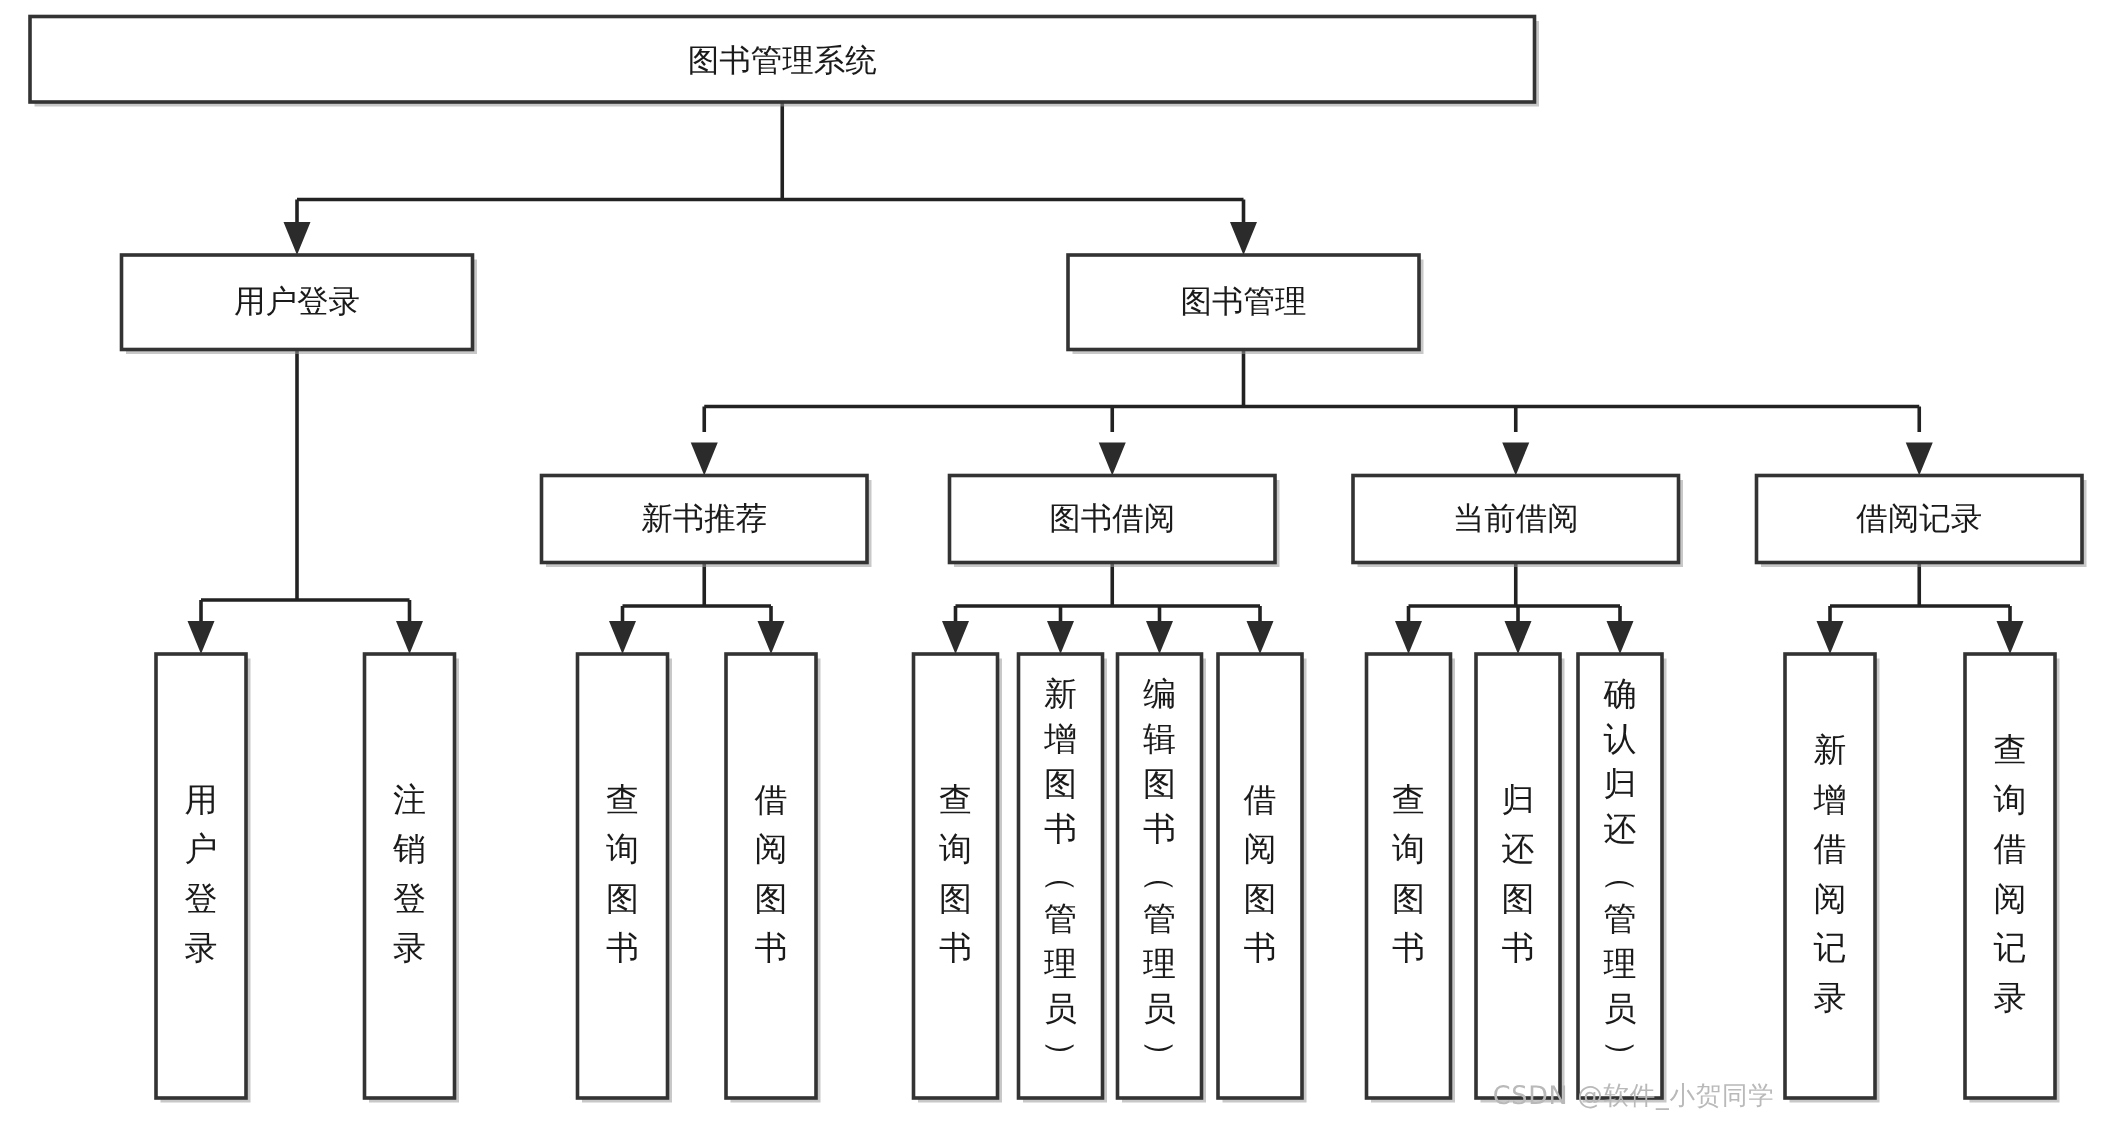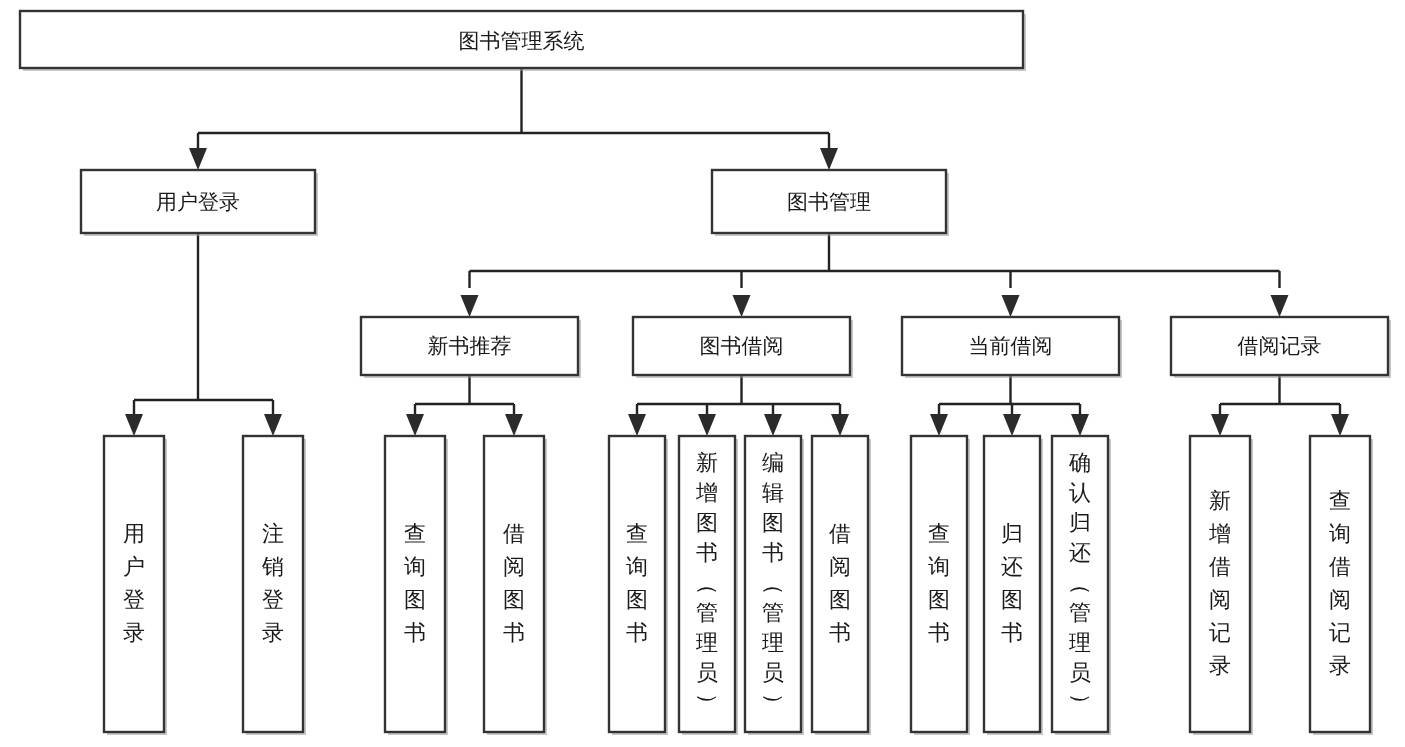--- a/index.html
+++ b/index.html
@@ -352,13 +352,14 @@
             <text class="leaf-label-char" x="1340" y="567.5">借</text>
             <text class="leaf-label-char" x="1340" y="600.5">阅</text>
             <text class="leaf-label-char" x="1340" y="633.5">记</text>
             <text class="leaf-label-char" x="1340" y="666.5">录</text>
           </g>
         </g>
       </g>
 
   </svg>
 
+  <div class="watermark">CSDN @软件_小贺同学</div>
 </div>
 
 </body></html>

